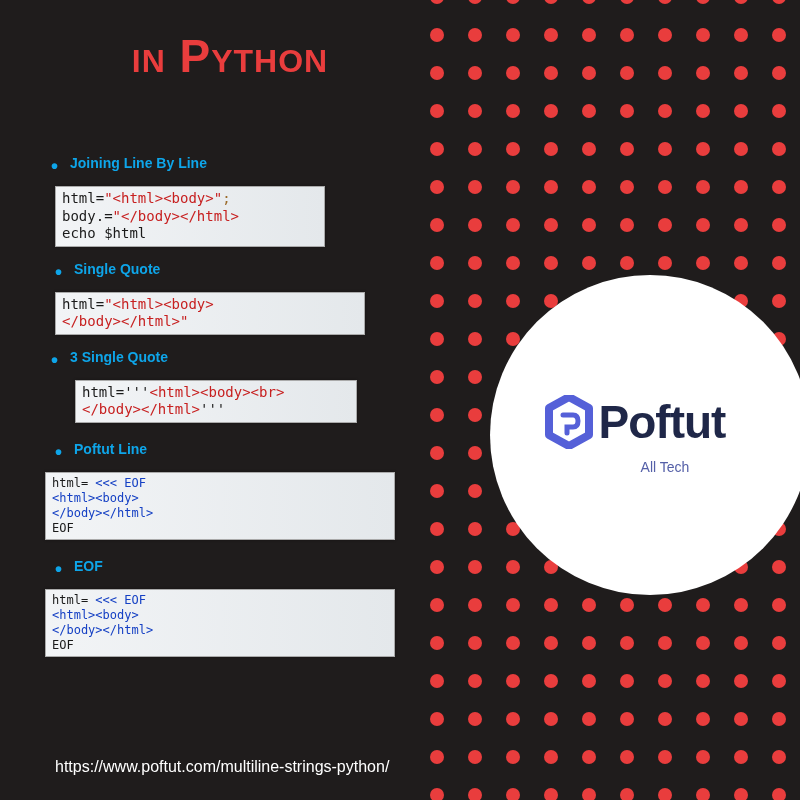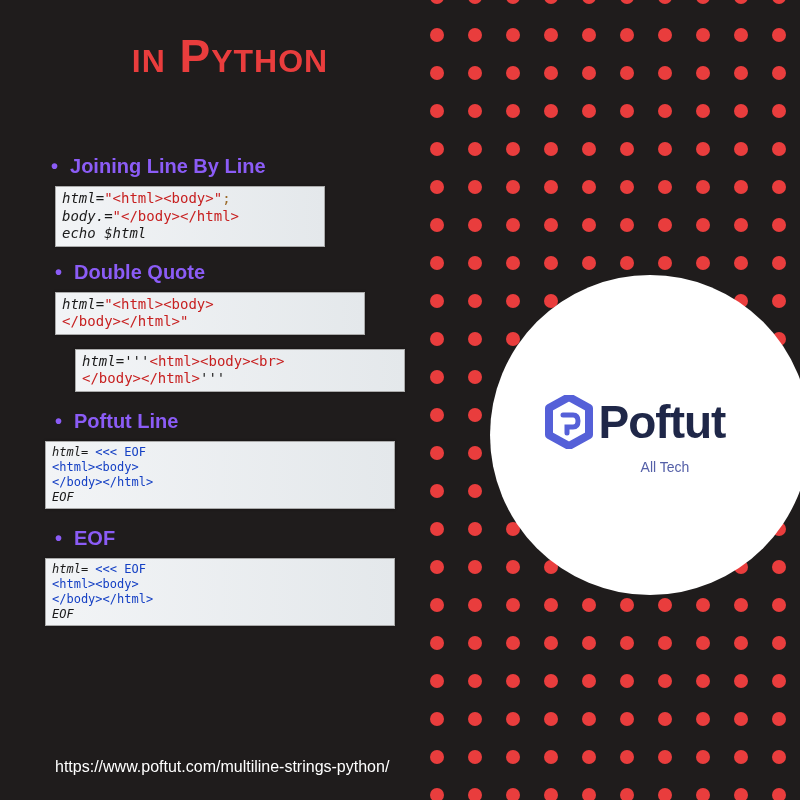--- a/index.html
+++ b/index.html
@@ -40,26 +40,26 @@
   line-height: 1.15;
   letter-spacing: 1px;
 }
 .content {
   position: absolute;
   top: 155px;
   left: 55px;
   width: 370px;
 }
 .bullet-item {
-  color: #8b5cf6;
+  color: #0ea5e9;
   font-weight: bold;
-  font-size: 20px;
+  font-size: 14px;
   margin-bottom: 8px;
   display: flex;
-  align-items: flex-end;
+  align-items: flex-start;
 }
 .bullet-item::before {
   content: "•";
   margin-right: 12px;
   font-size: 20px;
 }
 .bullet-item.indent1 { margin-left: 0; margin-top: 4px;}
 .bullet-item.indent2 { margin-left: -4px; margin-top: 12px;}
 .bullet-item.first { margin-left: -4px; }
 .code-box {
@@ -68,24 +68,24 @@
   margin-bottom: 14px;
   padding: 3px 6px;
   font-family: 'Consolas', 'Monaco', monospace;
   font-size: 14px;
   line-height: 1.25;
   box-shadow: 0 0 3px rgba(0,0,0,0.3);
   white-space: pre;
 }
 .code-box.w1 { width: 270px; }
 .code-box.w2 { width: 310px; }
-.code-box.w3 { width: 330px; margin-left: 20px; }
+.code-box.w3 { width: 282px; margin-left: 20px; }
 .code-box.w4 { width: 350px; margin-left: -10px;}
 .code-box.w5 { width: 350px; margin-left: -10px;}
-.c-black { color: #1a1a1a; font-style: italic; }
+.c-black { color: #1a1a1a; }
 .c-red { color: #c72020; }
 .c-blue { color: #1540c4; }
 .c-orange { color: #9b6a28; }
 .logo-circle {
   position: absolute;
   top: 275px;
   right: -10px;
   width: 320px;
   height: 320px;
   background: #fff;
@@ -359,25 +359,28 @@
 <div class="content">
 
   <div class="bullet-item first">
       <span>Joining Line By Line</span>
     </div>
   <div class="code-box w1"><span class="c-black">html=</span><span class="c-red">"&lt;html&gt;&lt;body&gt;"</span><span class="c-orange">;</span>
 <span class="c-black">body.=</span><span class="c-red">"&lt;/body&gt;&lt;/html&gt;</span>
 <span class="c-black">echo $html</span></div>
 
   <div class="bullet-item indent1">
-      <span>Double Quote</span>
+      <span>Single Quote</span>
     </div>
   <div class="code-box w2"><span class="c-black">html=</span><span class="c-red">"&lt;html&gt;&lt;body&gt;</span>
 <span class="c-red">&lt;/body&gt;&lt;/html&gt;"</span></div>
 
+  <div class="bullet-item indent2">
+      <span>3 Single Quote</span>
+    </div>
   <div class="code-box w3"><span class="c-black">html=</span><span class="c-black">'''</span><span class="c-red">&lt;html&gt;&lt;body&gt;&lt;br&gt;</span>
 <span class="c-red">&lt;/body&gt;&lt;/html&gt;</span><span class="c-black">'''</span></div>
 
   <div class="bullet-item indent1" style="margin-top:18px">
       <span>Poftut Line</span>
     </div>
   <div class="code-box w4" style="font-size:12px"><span class="c-black">html= </span><span class="c-blue">&lt;&lt;&lt; EOF</span>
 <span class="c-blue">&lt;html&gt;&lt;body&gt;</span>
 <span class="c-blue">&lt;/body&gt;&lt;/html&gt;</span>
 <span class="c-black">EOF</span></div>

